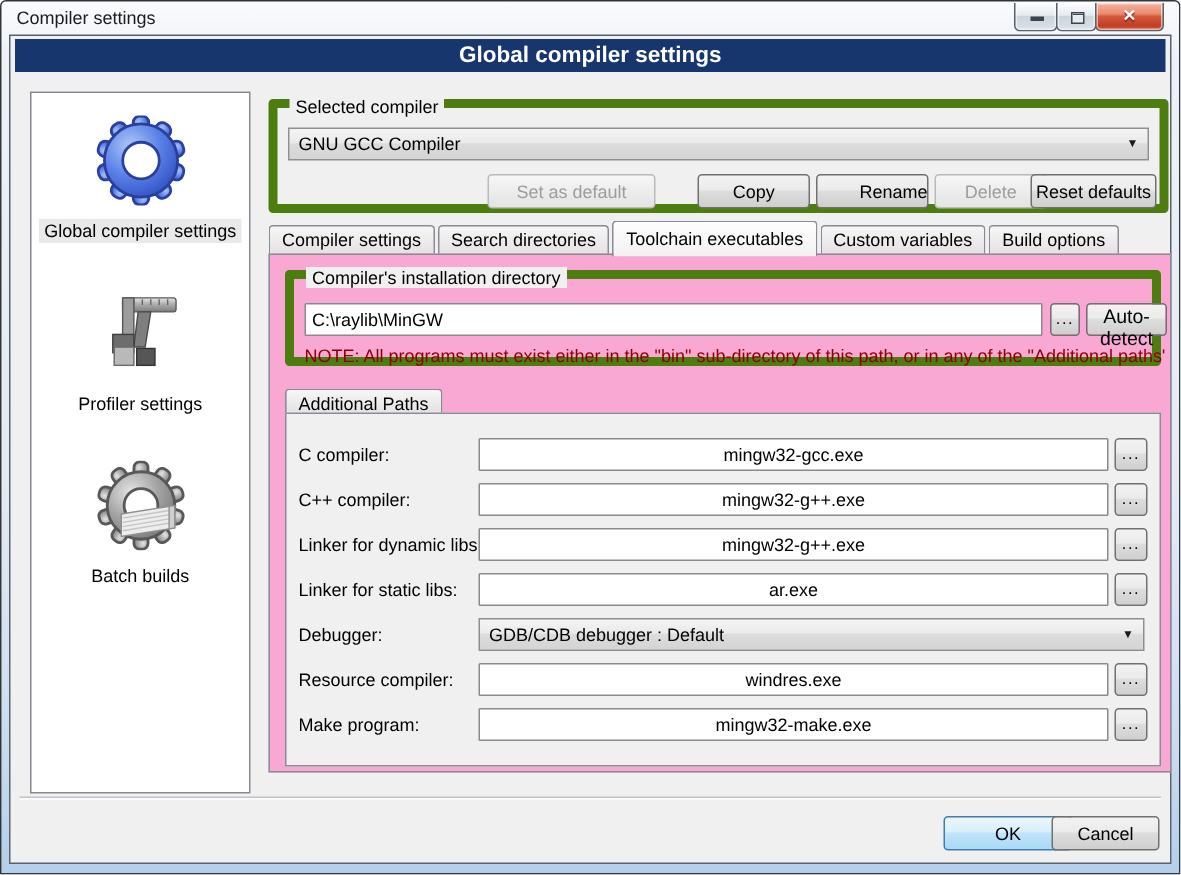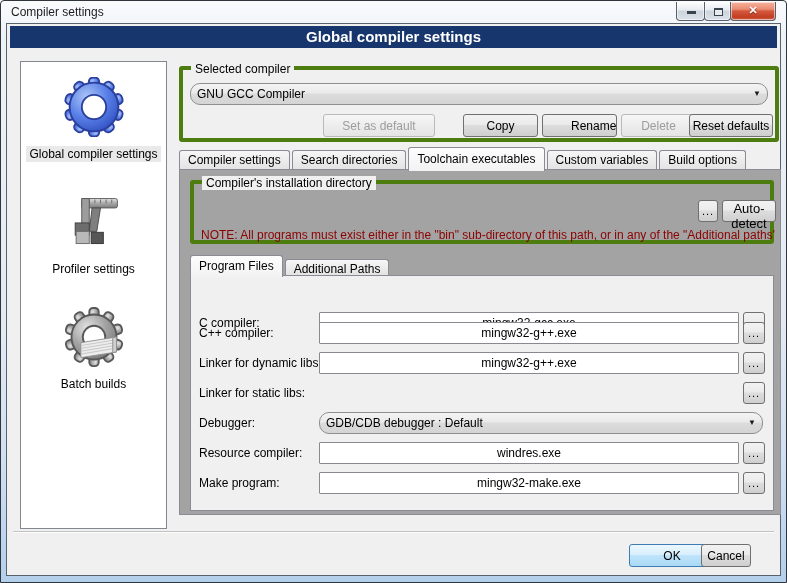--- a/index.html
+++ b/index.html
@@ -44,31 +44,31 @@
   .sidebar {
     position:absolute; left:13px; top:37px; width:147px; height:468px;
     background:#fff; border:1px solid #828790;
     display:flex; flex-direction:column; align-items:center;
   }
   .side-item { margin-top:15px; margin-bottom:15px; display:flex; flex-direction:column; align-items:center; cursor:default; }
   .side-item .side-label { margin-top:9px; font-size:12px; color:#000; padding:1px 3px; }
   .side-item.selected .side-label { background:#e9e9e9; }
 
   
-  .group { position:absolute; border:4px solid #4d7c0f; border-radius:3px; }
+  .group { position:absolute; border:6px solid #4d7c0f; border-radius:3px; }
   .group > .group-label {
     position:absolute; top:-8px; left:8px; background:#f0f0f0;
     padding:0 4px; font-size:12px; color:#000; line-height:14px;
   }
 
   .group.sel-comp { left:172px; top:42px; width:600px; height:76px; }
 
   
   .combo {
-    position:absolute; height:22px; border:1px solid #8e8f8f; border-radius:10px;
+    position:absolute; height:22px; border:1px solid #8e8f8f; border-radius:0;
     background:linear-gradient(#f4f4f4,#eaeaea 45%,#dcdcdc 50%,#d4d4d4);
     font-size:12px; line-height:20px; padding:0 20px 0 6px; color:#000;
     white-space:nowrap; overflow:hidden; cursor:default;
   }
   .combo .combo-arrow { position:absolute; right:6px; top:0; font-size:8px; line-height:20px; color:#1a1a1a; }
   .combo.main-combo { left:7px; top:13px; right:7px; }
 
   .btn {
     position:absolute; height:23px; border:1px solid #707070; border-radius:3px;
     background:linear-gradient(#f2f2f2,#ebebeb 45%,#dddddd 50%,#cfcfcf);
@@ -89,21 +89,21 @@
     background:linear-gradient(#f6f6f6,#e2e2e2); border:1px solid #898c95; border-bottom:none;
     border-radius:3px 3px 0 0; margin-right:2px; cursor:default; white-space:nowrap;
   }
   .tab.active {
     height:24px; line-height:23px; background:linear-gradient(#fdfdfd,#f2f2f2);
     position:relative; z-index:5; margin-bottom:-1px;
   }
 
   .tab-panel {
     position:absolute; left:172px; top:145px; width:602px; height:346px;
-    border:1px solid #898c95; background:#a3a3a3; z-index:4;
+    border:1px solid #898c95; background:#f9a8d4; z-index:4;
   }
 
   
   .group.install { left:10px; top:10px; width:584px; height:64px; }
   .install input { position:absolute; left:7px; top:16px; width:492px; }
   .btn.b-browse-dir { left:504px; top:16px; width:20px; height:22px; line-height:18px; letter-spacing:1px; font-size:11px; }
   .btn.b-autodetect { left:528px; top:16px; width:54px; height:22px; font-size:13px; }
   .note { position:absolute; left:7px; top:44px; font-size:12px; color:#8b0000; white-space:nowrap; overflow:hidden; width:574px; }
 
   input[type="text"] {
@@ -117,30 +117,30 @@
 
   .subpanel {
     position:absolute; left:10px; top:105px; width:584px; height:236px;
     border:1px solid #898c95; background:#f0f0f0;
   }
   .frow { position:absolute; left:0; width:100%; height:22px; }
   .frow .flabel { position:absolute; left:8px; top:0; font-size:12px; line-height:22px; color:#000; white-space:nowrap; }
   .frow input { position:absolute; left:128px; top:0; width:420px;text-align:center; }
   .frow .btn.b-browse { left:552px; top:0; width:22px; height:22px; line-height:18px; letter-spacing:1px; font-size:11px; }
   .frow .combo.f-combo { left:128px; top:0; right:10px; }
-  .r0 { top:16px;margin-top:20px; } .r1 { top:46px; } .r2 { top:76px; } .r3 { top:106px; }
+  .r0 { top:16px; } .r1 { top:46px; } .r2 { top:76px; } .r3 { top:106px; }
   .r4 { top:136px; } .r5 { top:166px; } .r6 { top:196px; }
 
   
   .footer-sep { position:absolute; left:6px; right:6px; top:507px; border-top:1px solid #c2c2c2; border-bottom:1px solid #fdfdfd; }
   .btn.b-ok {
     left:602px; top:520px; width:86px; height:23px;
     border-color:#3f7cb5; background:linear-gradient(#ebf7fe,#d9effc 45%,#bfe4fb 50%,#a9d9f5);margin-left:20px;
   }
-  .btn.b-cancel { left:694px; top:520px; width:50px; height:23px; }
+  .btn.b-cancel { left:694px; top:520px; width:72px; height:23px; }
 </style>
 </head>
 <body>
 
 <div class="window">
   <div class="titlebar">
     <span class="title">Compiler settings</span>
     <div class="win-controls">
       <div class="wbtn min">
           <span class="glyph-min"></span>
@@ -266,27 +266,27 @@
       <div class="tab active">Toolchain executables</div>
       <div class="tab">Custom variables</div>
       <div class="tab">Build options</div>
 
     </div>
 
     <div class="tab-panel">
 
       <div class="group install">
         <span class="group-label">Compiler's installation directory</span>
+        <input type="text" readonly="" value="C:\raylib\MinGW" style="">
         <button class="btn b-browse-dir">...</button>
         <button class="btn b-autodetect">Auto-detect</button>
         <div class="note">NOTE: All programs must exist either in the "bin" sub-directory of this path, or in any of the "Additional paths"...</div>
       </div>
 
       <div class="subtabs">
-        <div class="tab active">Program Files</div>
         <div class="tab">Additional Paths</div>
       </div>
 
       <div class="subpanel">
 
         <div class="frow r0">
           <span class="flabel">C compiler:</span>
           <input type="text" readonly="" value="mingw32-gcc.exe" style="">
           <button class="btn b-browse">...</button>
         </div>
@@ -298,20 +298,21 @@
         </div>
 
         <div class="frow r2">
           <span class="flabel">Linker for dynamic libs:</span>
           <input type="text" readonly="" value="mingw32-g++.exe" style="">
           <button class="btn b-browse">...</button>
         </div>
 
         <div class="frow r3">
           <span class="flabel">Linker for static libs:</span>
+          <input type="text" readonly="" value="ar.exe" style="">
           <button class="btn b-browse">...</button>
         </div>
 
         <div class="frow r4">
           <span class="flabel">Debugger:</span>
           <div class="combo f-combo">
             <span>GDB/CDB debugger : Default</span>
             <span class="combo-arrow">▼</span>
           </div>
         </div>

